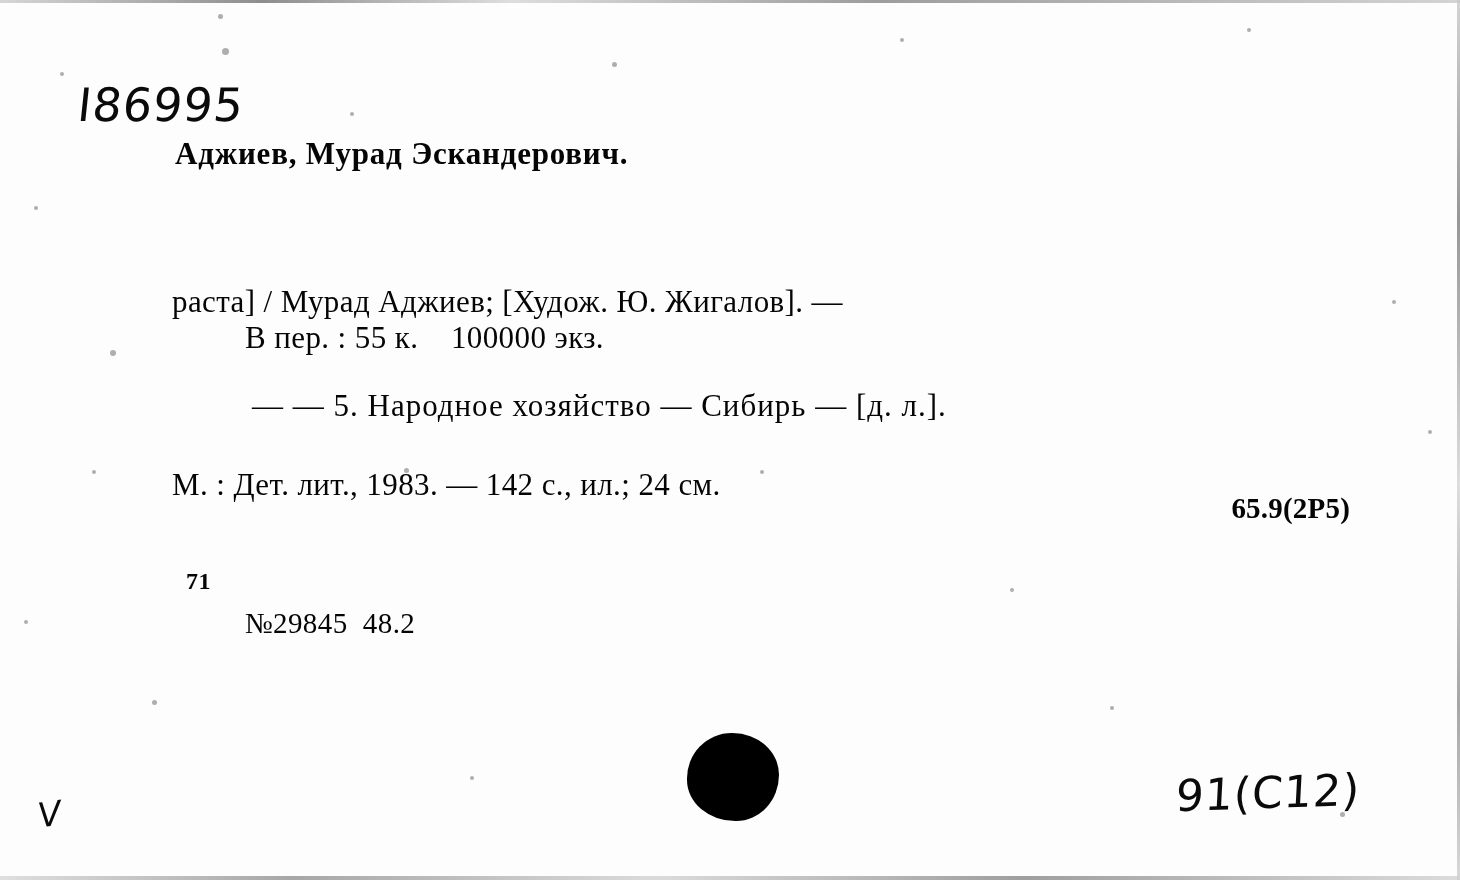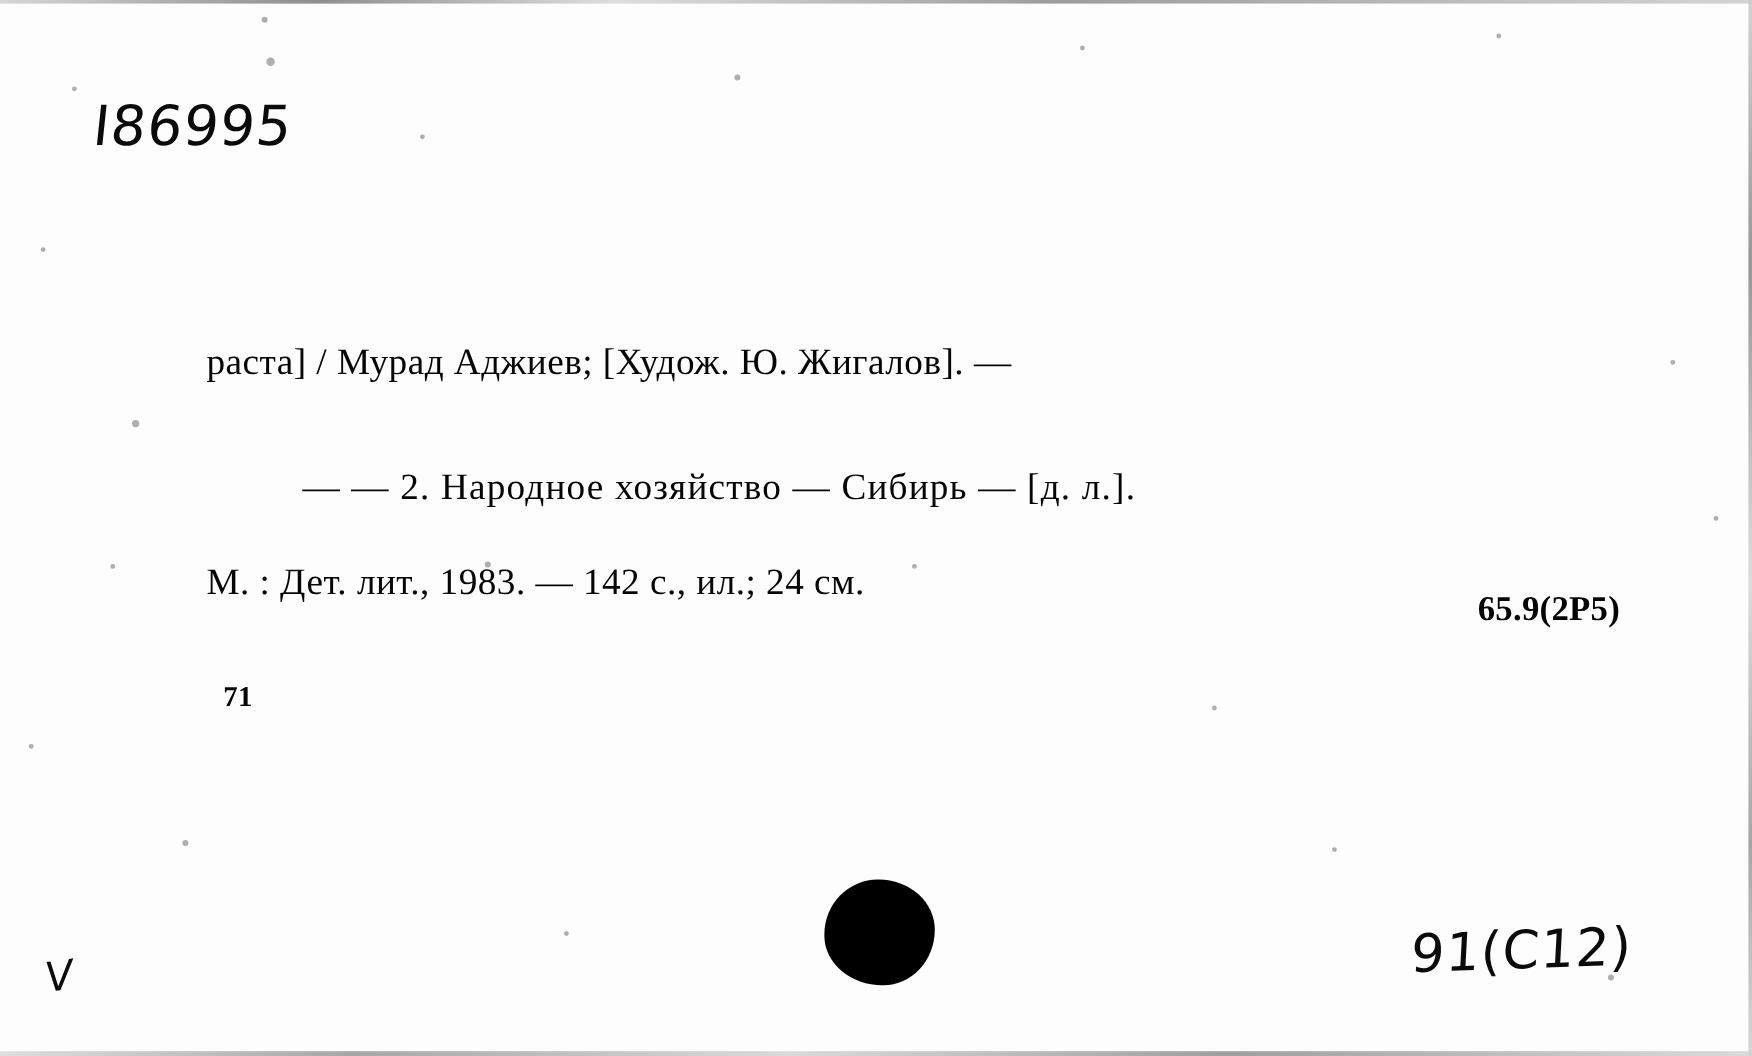--- a/index.html
+++ b/index.html
@@ -175,35 +175,38 @@
   <div class="speck" style="left:152px;top:700px;width:5px;height:5px;"></div>
   <div class="speck" style="left:470px;top:776px;width:4px;height:4px;"></div>
   <div class="speck" style="left:1110px;top:706px;width:4px;height:4px;"></div>
   <div class="speck" style="left:1340px;top:812px;width:5px;height:5px;"></div>
   <div class="speck" style="left:760px;top:470px;width:4px;height:4px;"></div>
   <div class="speck" style="left:350px;top:112px;width:4px;height:4px;"></div>
   <div class="speck" style="left:1010px;top:588px;width:4px;height:4px;"></div>
 
   <div id="acc-number" class="handwritten">I86995</div>
 
+  <div id="author" class="typed bold">Аджиев, Мурад Эскандерович.</div>
 
   <div id="title-block" class="typed">
     <span class="l2">раста] / Мурад Аджиев; [Худож. Ю. Жигалов]. —</span>
     <span class="l3">М. : Дет. лит., 1983. — 142 с., ил.; 24 см.</span>
   </div>
 
-
-  <div id="subject-line" class="typed">— — 2. Народное хозяйство — Сибирь — [д. л.].</div>
+  <div id="binding-line" class="typed">В пер. : 55 к.    100000 экз.</div>
+
+  <div id="subject-line" class="typed">— — 5. Народное хозяйство — Сибирь — [д. л.].</div>
 
 
   <div id="bbk" class="typed">65.9(2Р5)</div>
 
   <div id="reg-71" class="typed">71</div>
 
   <div id="reg-lines" class="typed">
+    <div>№29845  48.2</div>
   </div>
 
 
   <div id="ink-blot"></div>
 
   <div id="hand-bottom-right" class="handwritten">91(С12)</div>
 
   <div id="hand-check" class="handwritten">V</div>
 
 </div>

